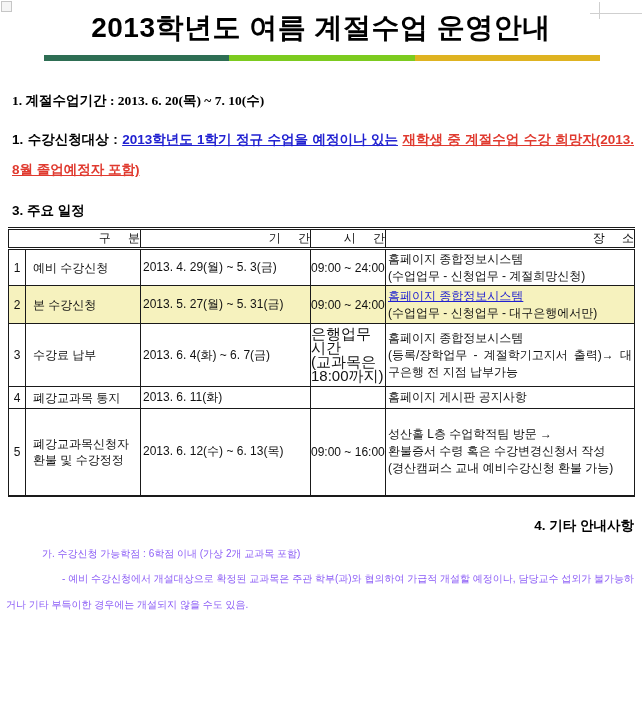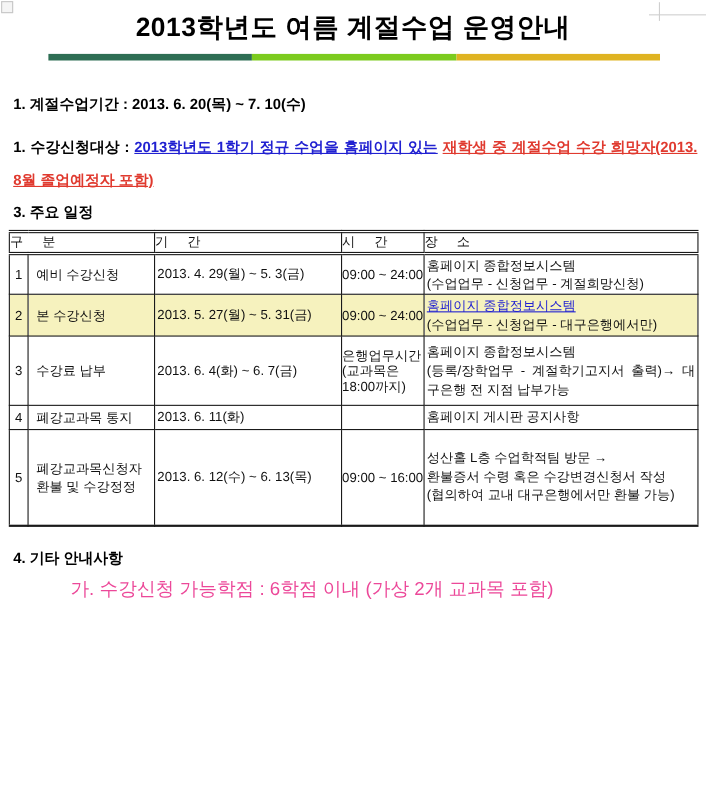--- a/index.html
+++ b/index.html
@@ -21,96 +21,96 @@
     background: #cfcfcf;
   }
   .artifact-tr-v {
     position: absolute; right: 42px; top: 2px; width: 1px; height: 17px;
     background: #cfcfcf;
   }
 
   .page-title {
     margin-top: 9px;
     text-align: center;
-    font-size: 24px;
+    font-size: 28px;
     font-weight: 800;
     letter-spacing: 0.5px;
     color: #000000;
   }
   .divider-bar {
     display: flex;
     height: 6px;
     margin: 8px 42px 0 44px;
   }
   .divider-bar .seg { flex: 1; }
 
   .content { padding: 0 8px 0 12px; }
 
   .sec-line {
     font-size: 13.5px;
     font-weight: bold;
     color: #000;
   }
-  .s1 { margin-top: 31px; }
+  .s1 { margin-top: 31px; font-family: Liberation Serif, serif; }
   .s2 {
     margin-top: 15px;
     line-height: 30px;
     text-align: justify;
     margin-left: -2px;
     padding-left: 2px;
   }
   .s2 .lead { font-weight: bold; }
   .link-blue {
     color: #2121d1;
     text-decoration: underline;
   }
   .text-red {
     color: #e03a2f;
     text-decoration: underline;
   }
-  .s3 { margin-top: 5px; }
+  .s3 { margin-top: 17px; }
 
   table.schedule {
     border-collapse: collapse;
     table-layout: fixed;
     width: 626px;
     margin: 7px 0 0 -4px;
     font-size: 12px;
     border-top: 3px double #1a1a1a;
     border-bottom: 2px solid #1a1a1a;
     color: #111;
   }
   table.schedule th, table.schedule td {
     border: 1px solid #1a1a1a;
     vertical-align: middle;
     overflow: hidden;
   }
   table.schedule thead th {
     font-weight: normal;
-    text-align: left;
+    text-align: right;
     word-spacing: 14px;
     height: 19px;
     border-bottom: 3px double #1a1a1a;
     padding: 0;
   }
   td.c-num { text-align: center; padding: 0; }
   td.c-cat { padding: 1px 2px 1px 7px; line-height: 16px; margin-left: 18px; }
   td.c-per { padding: 1px 2px; }
   td.c-time { text-align: left; padding: 1px 0; }
-  td.c-time.small { font-size: 12px; line-height: 14px; }
+  td.c-time.small { font-size: 15px; line-height: 14px; }
   td.c-place { padding: 0 2px; line-height: 17px; }
   td.c-place .jline { text-align: justify; }
   tr.r1 td { height: 37px; }
   tr.r2 td { height: 38px; background: #f6f2be; }
   tr.r3 td { height: 63px; }
   tr.r4 td { height: 22px; }
   tr.r5 td { height: 87px; }
 
-  .s4 { margin-top: 20px; }
-  .note { font-size: 17px; line-height: 25.5px; color: #ec4899; margin-left: 22px; }
+  .s4 { margin-top: 20px; text-align: right; }
+  .note { font-size: 10px; line-height: 25.5px; color: #8b5cf6; }
   .note-item { padding-left: 30px; }
   .note-first { margin-top: 6px; }
   .note-sub {
     text-indent: 56px;
     text-align: justify;
     margin-left: -8px;
     padding-left: 2px;
     padding-right: 0;
   }
 </style>
@@ -131,21 +131,21 @@
 
 <div class="content">
 
   <div class="sec-line s1">
     <span>1. 계절수업기간 :</span>
     <span>2013. 6. 20(목) ~ 7. 10(수)</span>
   </div>
 
   <div class="sec-line s2">
     <span class="lead">1. 수강신청대상 :</span>
-    <span class="link-blue">2013학년도 1학기 정규 수업을 홈페이지 있는</span>
+    <span class="link-blue">2013학년도 1학기 정규 수업을 예정이나 있는</span>
     <span class="text-red">재학생 중 계절수업 수강 희망자(2013. 8월 졸업예정자 포함)</span>
   </div>
 
   <div class="sec-line s3">3. 주요 일정</div>
 
   <table class="schedule">
     <colgroup>
       <col style="width:17px">
         <col style="width:115px">
         <col style="width:170px">
@@ -203,25 +203,26 @@
         <td class="c-place">홈페이지 게시판 공지사항</td>
       </tr>
       <tr class="r5">
         <td class="c-num">5</td>
         <td class="c-cat">폐강교과목신청자 환불 및 수강정정</td>
         <td class="c-per">2013. 6. 12(수) ~ 6. 13(목)</td>
         <td class="c-time">09:00 ~ 16:00</td>
         <td class="c-place">
           <div>성산홀 L층 수업학적팀 방문 →</div>
           <div>환불증서 수령 혹은 수강변경신청서 작성</div>
-          <div class="jline">(협의하여 교내 대구은행에서만 환불 가능)</div>
+          <div class="jline">(경산캠퍼스 교내 예비수강신청 환불 가능)</div>
         </td>
       </tr>
     </tbody>
   </table>
 
   <div class="sec-line s4">4. 기타 안내사항</div>
 
   <div class="note">
     <div class="note-item note-first">가. 수강신청 가능학점 : 6학점 이내 (가상 2개 교과목 포함)</div>
+    <div class="note-sub">- 예비 수강신청에서 개설대상으로 확정된 교과목은 주관 학부(과)와 협의하여 가급적 개설할 예정이나, 담당교수 섭외가 불가능하거나 기타 부득이한 경우에는 개설되지 않을 수도 있음.</div>
   </div>
 
 </div>
 
 </body></html>

